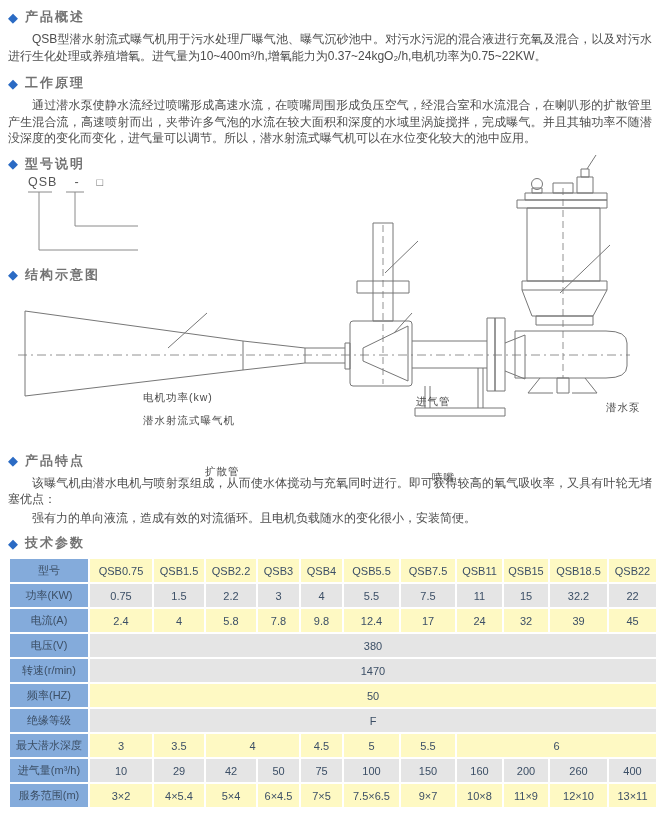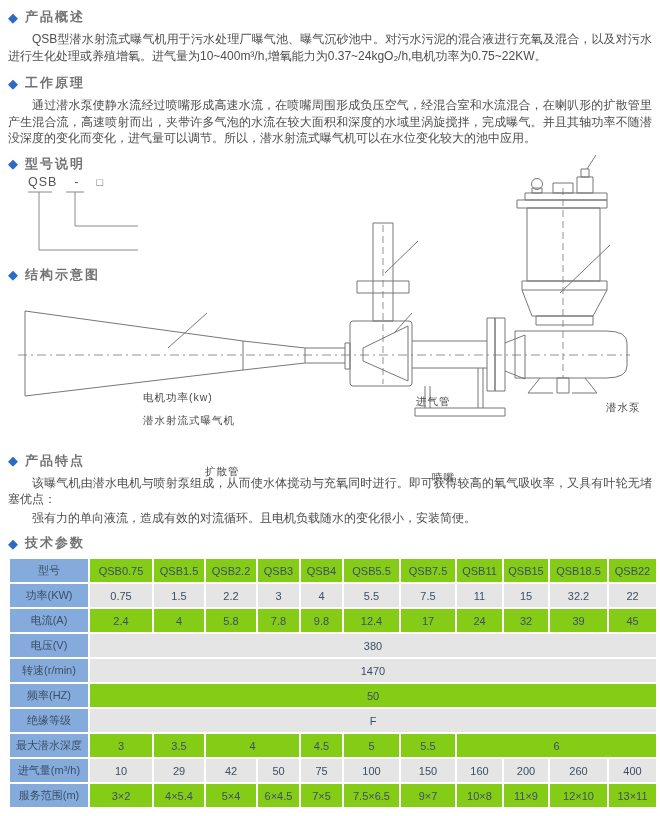--- a/index.html
+++ b/index.html
@@ -23,21 +23,21 @@
   .dgm-label{position:absolute;font-size:10.5px;color:#4a4a4a;letter-spacing:1px;}
   svg line,svg polyline,svg path,svg polygon,svg rect,svg circle{vector-effect:non-scaling-stroke;}
 
   
   table.specs{
     margin:5px 0 0 8px;width:644px;table-layout:fixed;
     border-collapse:separate;border-spacing:2px;font-size:11px;
   }
   table.specs td{height:23px;text-align:center;vertical-align:middle;color:#3c4f66;padding:0 1px;overflow:hidden;}
   td.rh{background:#84abdb;color:#1e3c64;}
-  tr.rowd td:not(.rh){background:#84cc16;}
+  tr.rowd td:not(.rh){background:#fef9c3;}
   tr.rowl td:not(.rh){background:#e5e5e5;}
 </style>
 </head>
 <body>
 
 <div class="sec first">
   <span class="dia">◆</span>
   <span class="sec-t">产品概述</span>
 </div>
 <p class="para">QSB型潜水射流式曝气机用于污水处理厂曝气池、曝气沉砂池中。对污水污泥的混合液进行充氧及混合，以及对污水进行生化处理或养殖增氧。进气量为10~400m³/h,增氧能力为0.37~24kgO₂/h,电机功率为0.75~22KW。</p>

